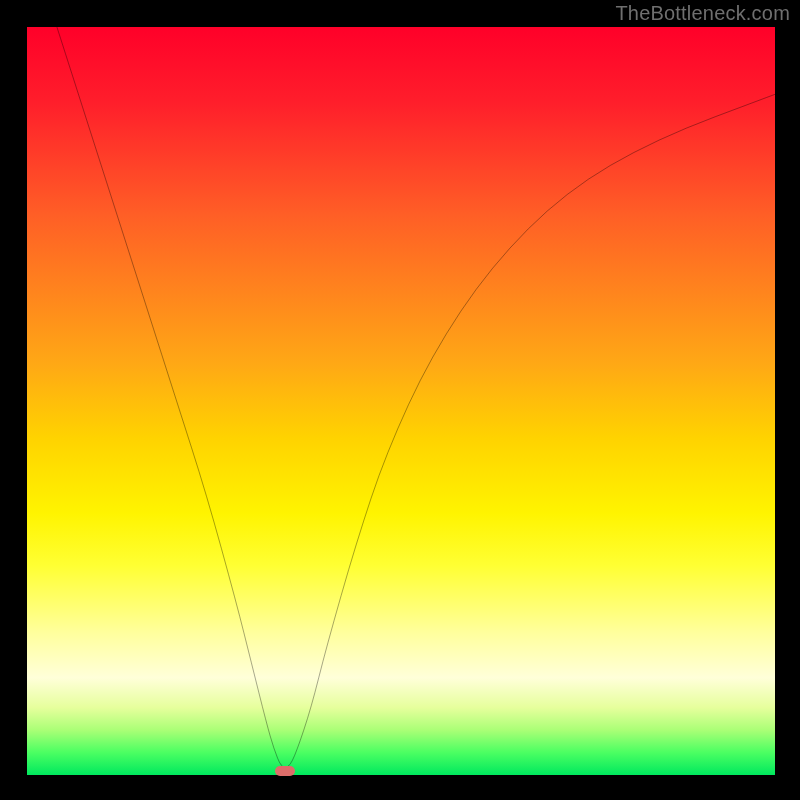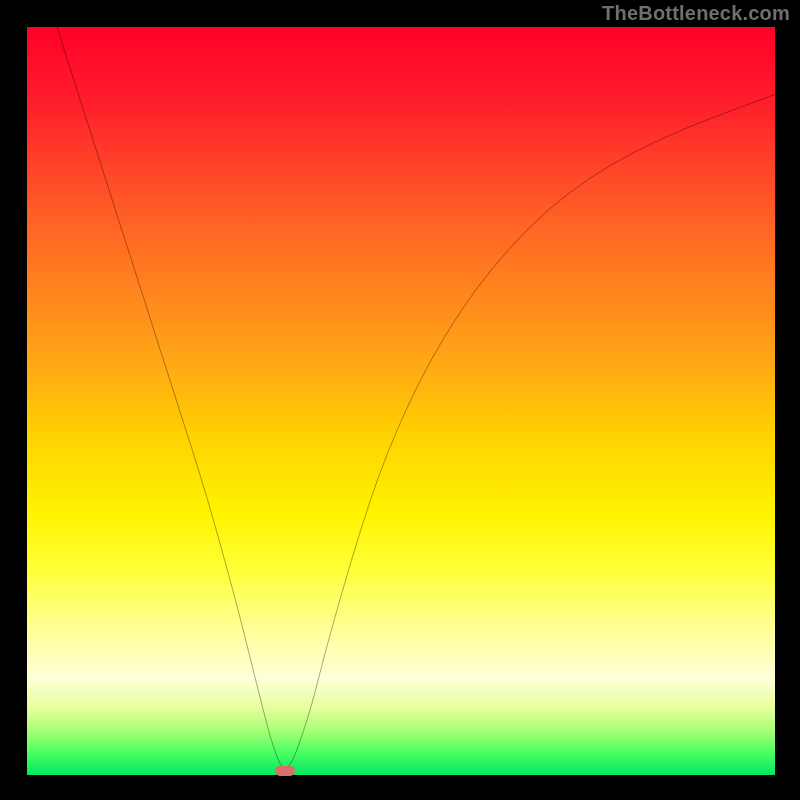--- a/index.html
+++ b/index.html
@@ -54,21 +54,21 @@
     border-radius: 5px;
     background: #dd6d6a;
     transform: translate(-50%, -50%);
   }
   .watermark {
     position: absolute;
     top: 2px;
     right: 10px;
     color: #6f6f6f;
     font-size: 20px;
-    font-weight: 700;
+    font-weight: 400;
     letter-spacing: 0.2px;
   }
 </style>
 </head>
 <body>
 
 <div class="frame">
 
   <div class="plot-area">
 

